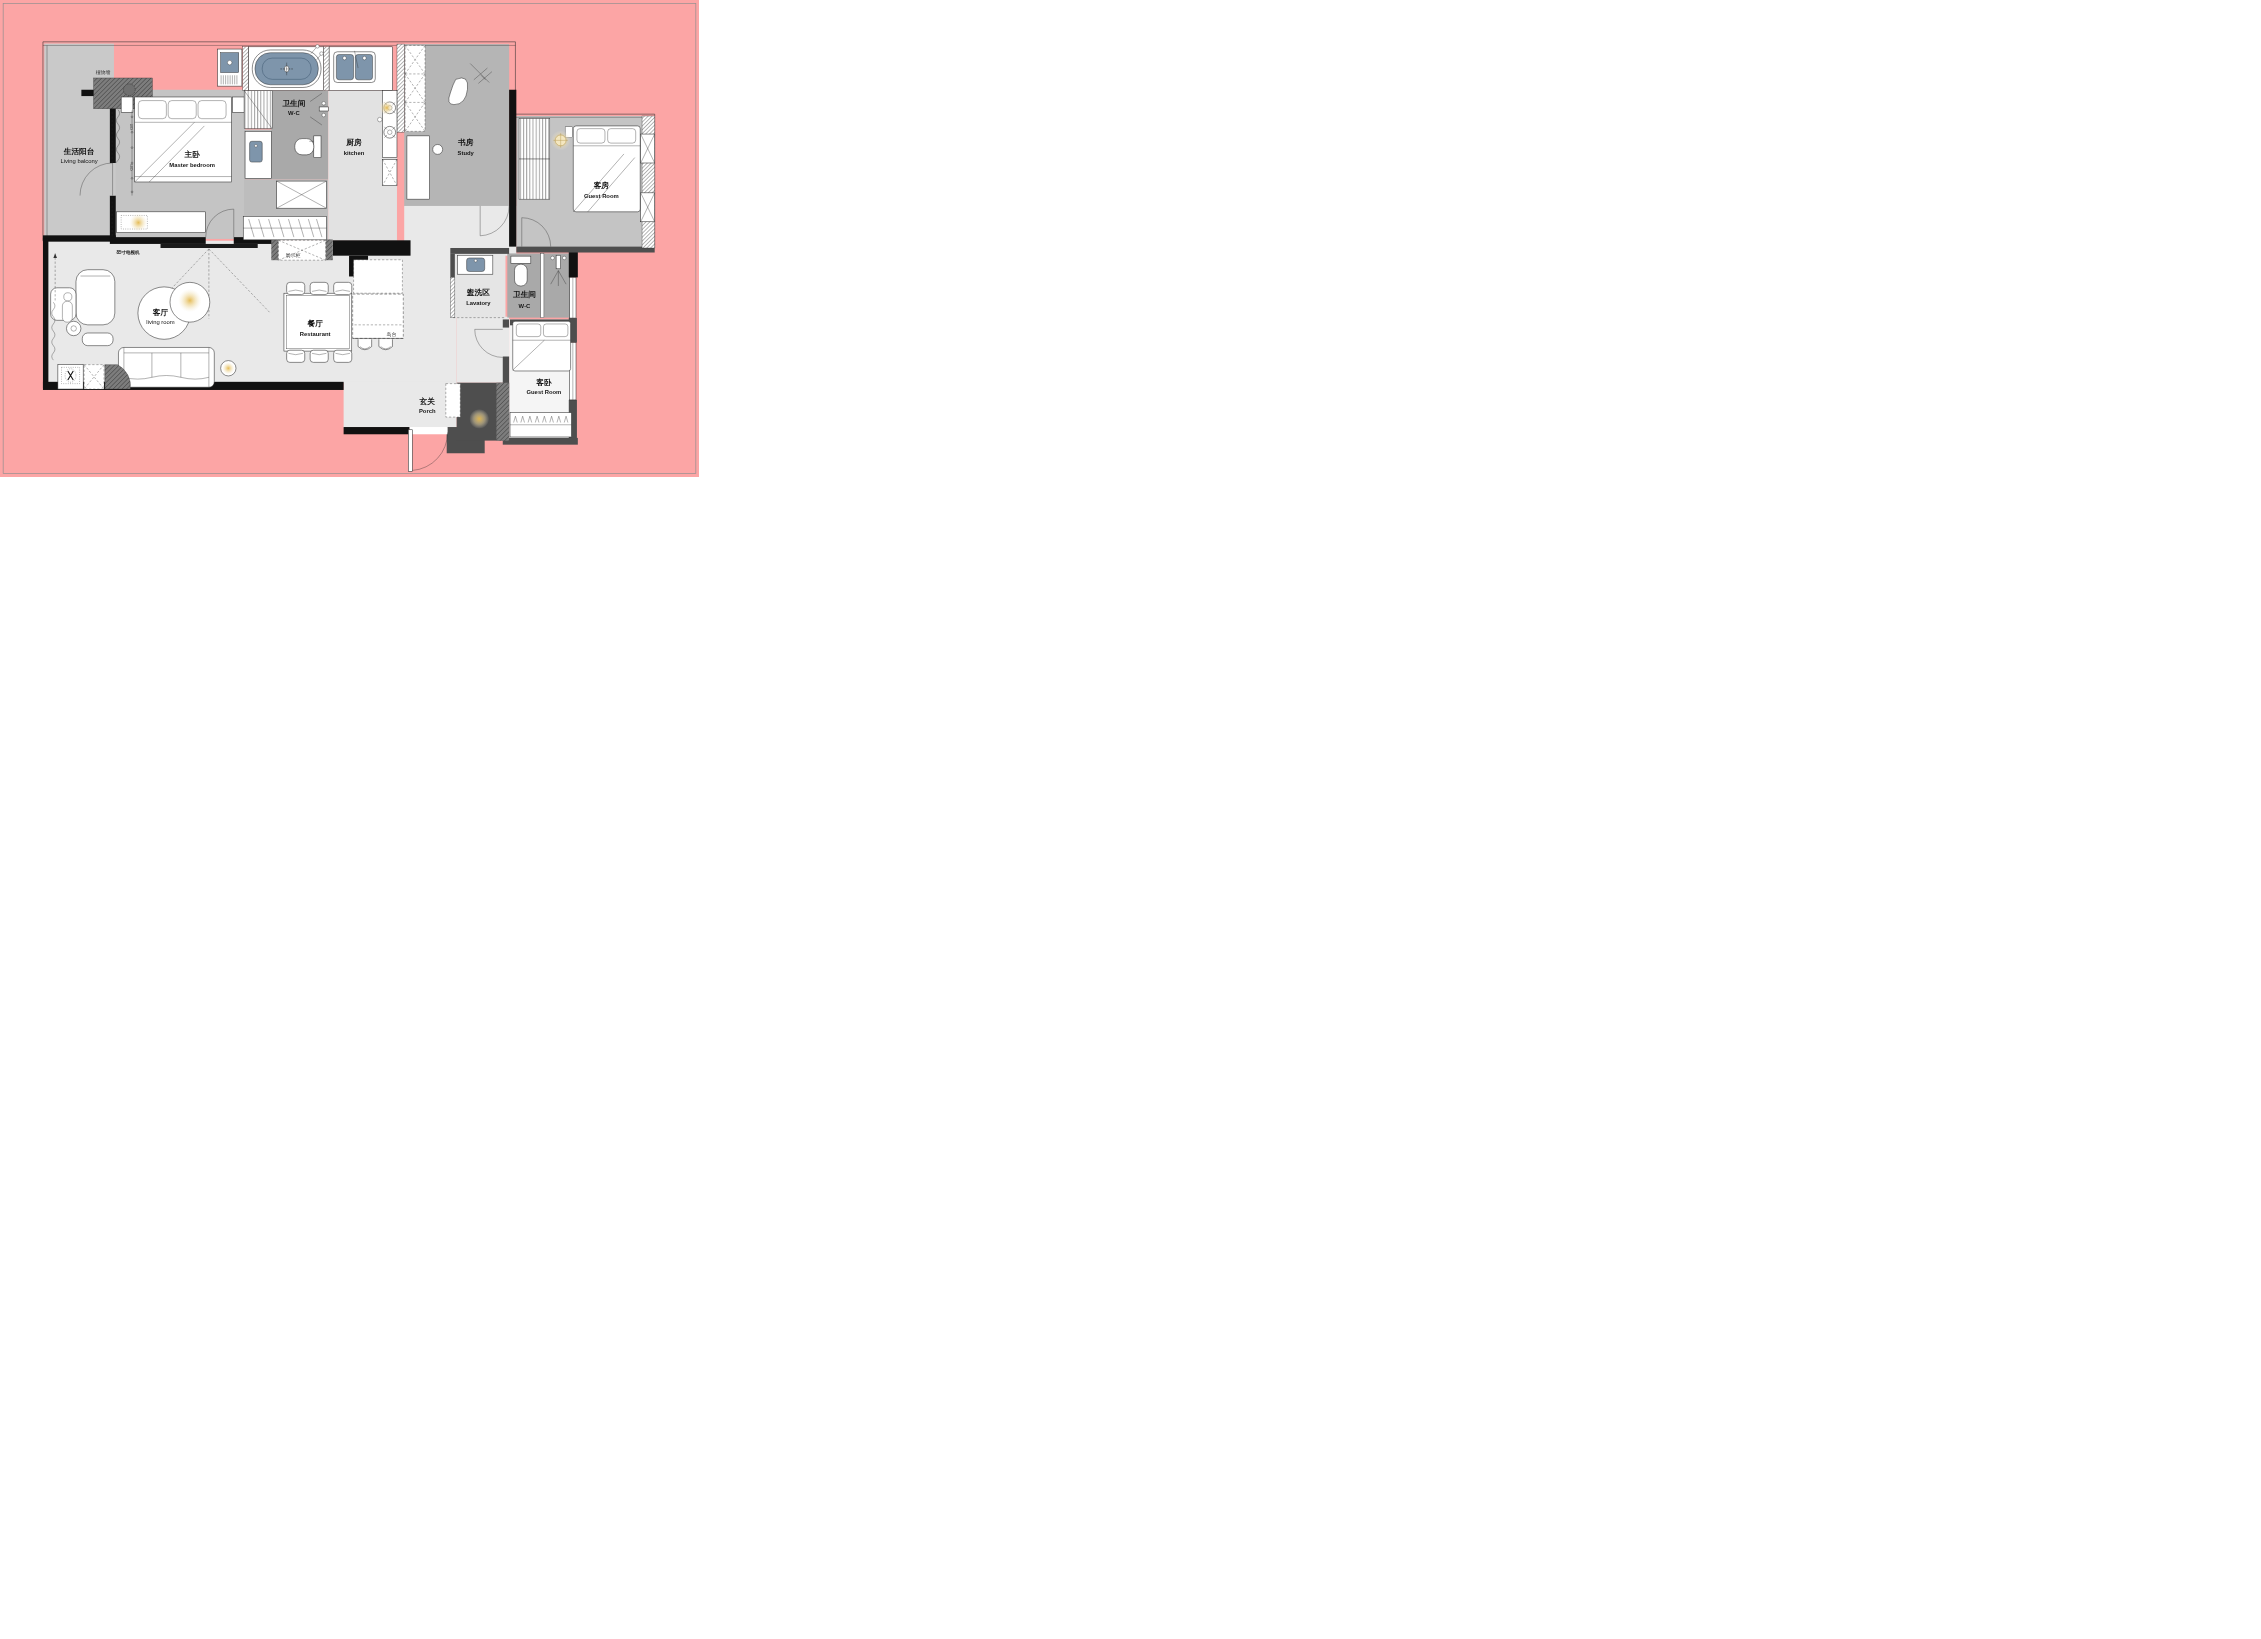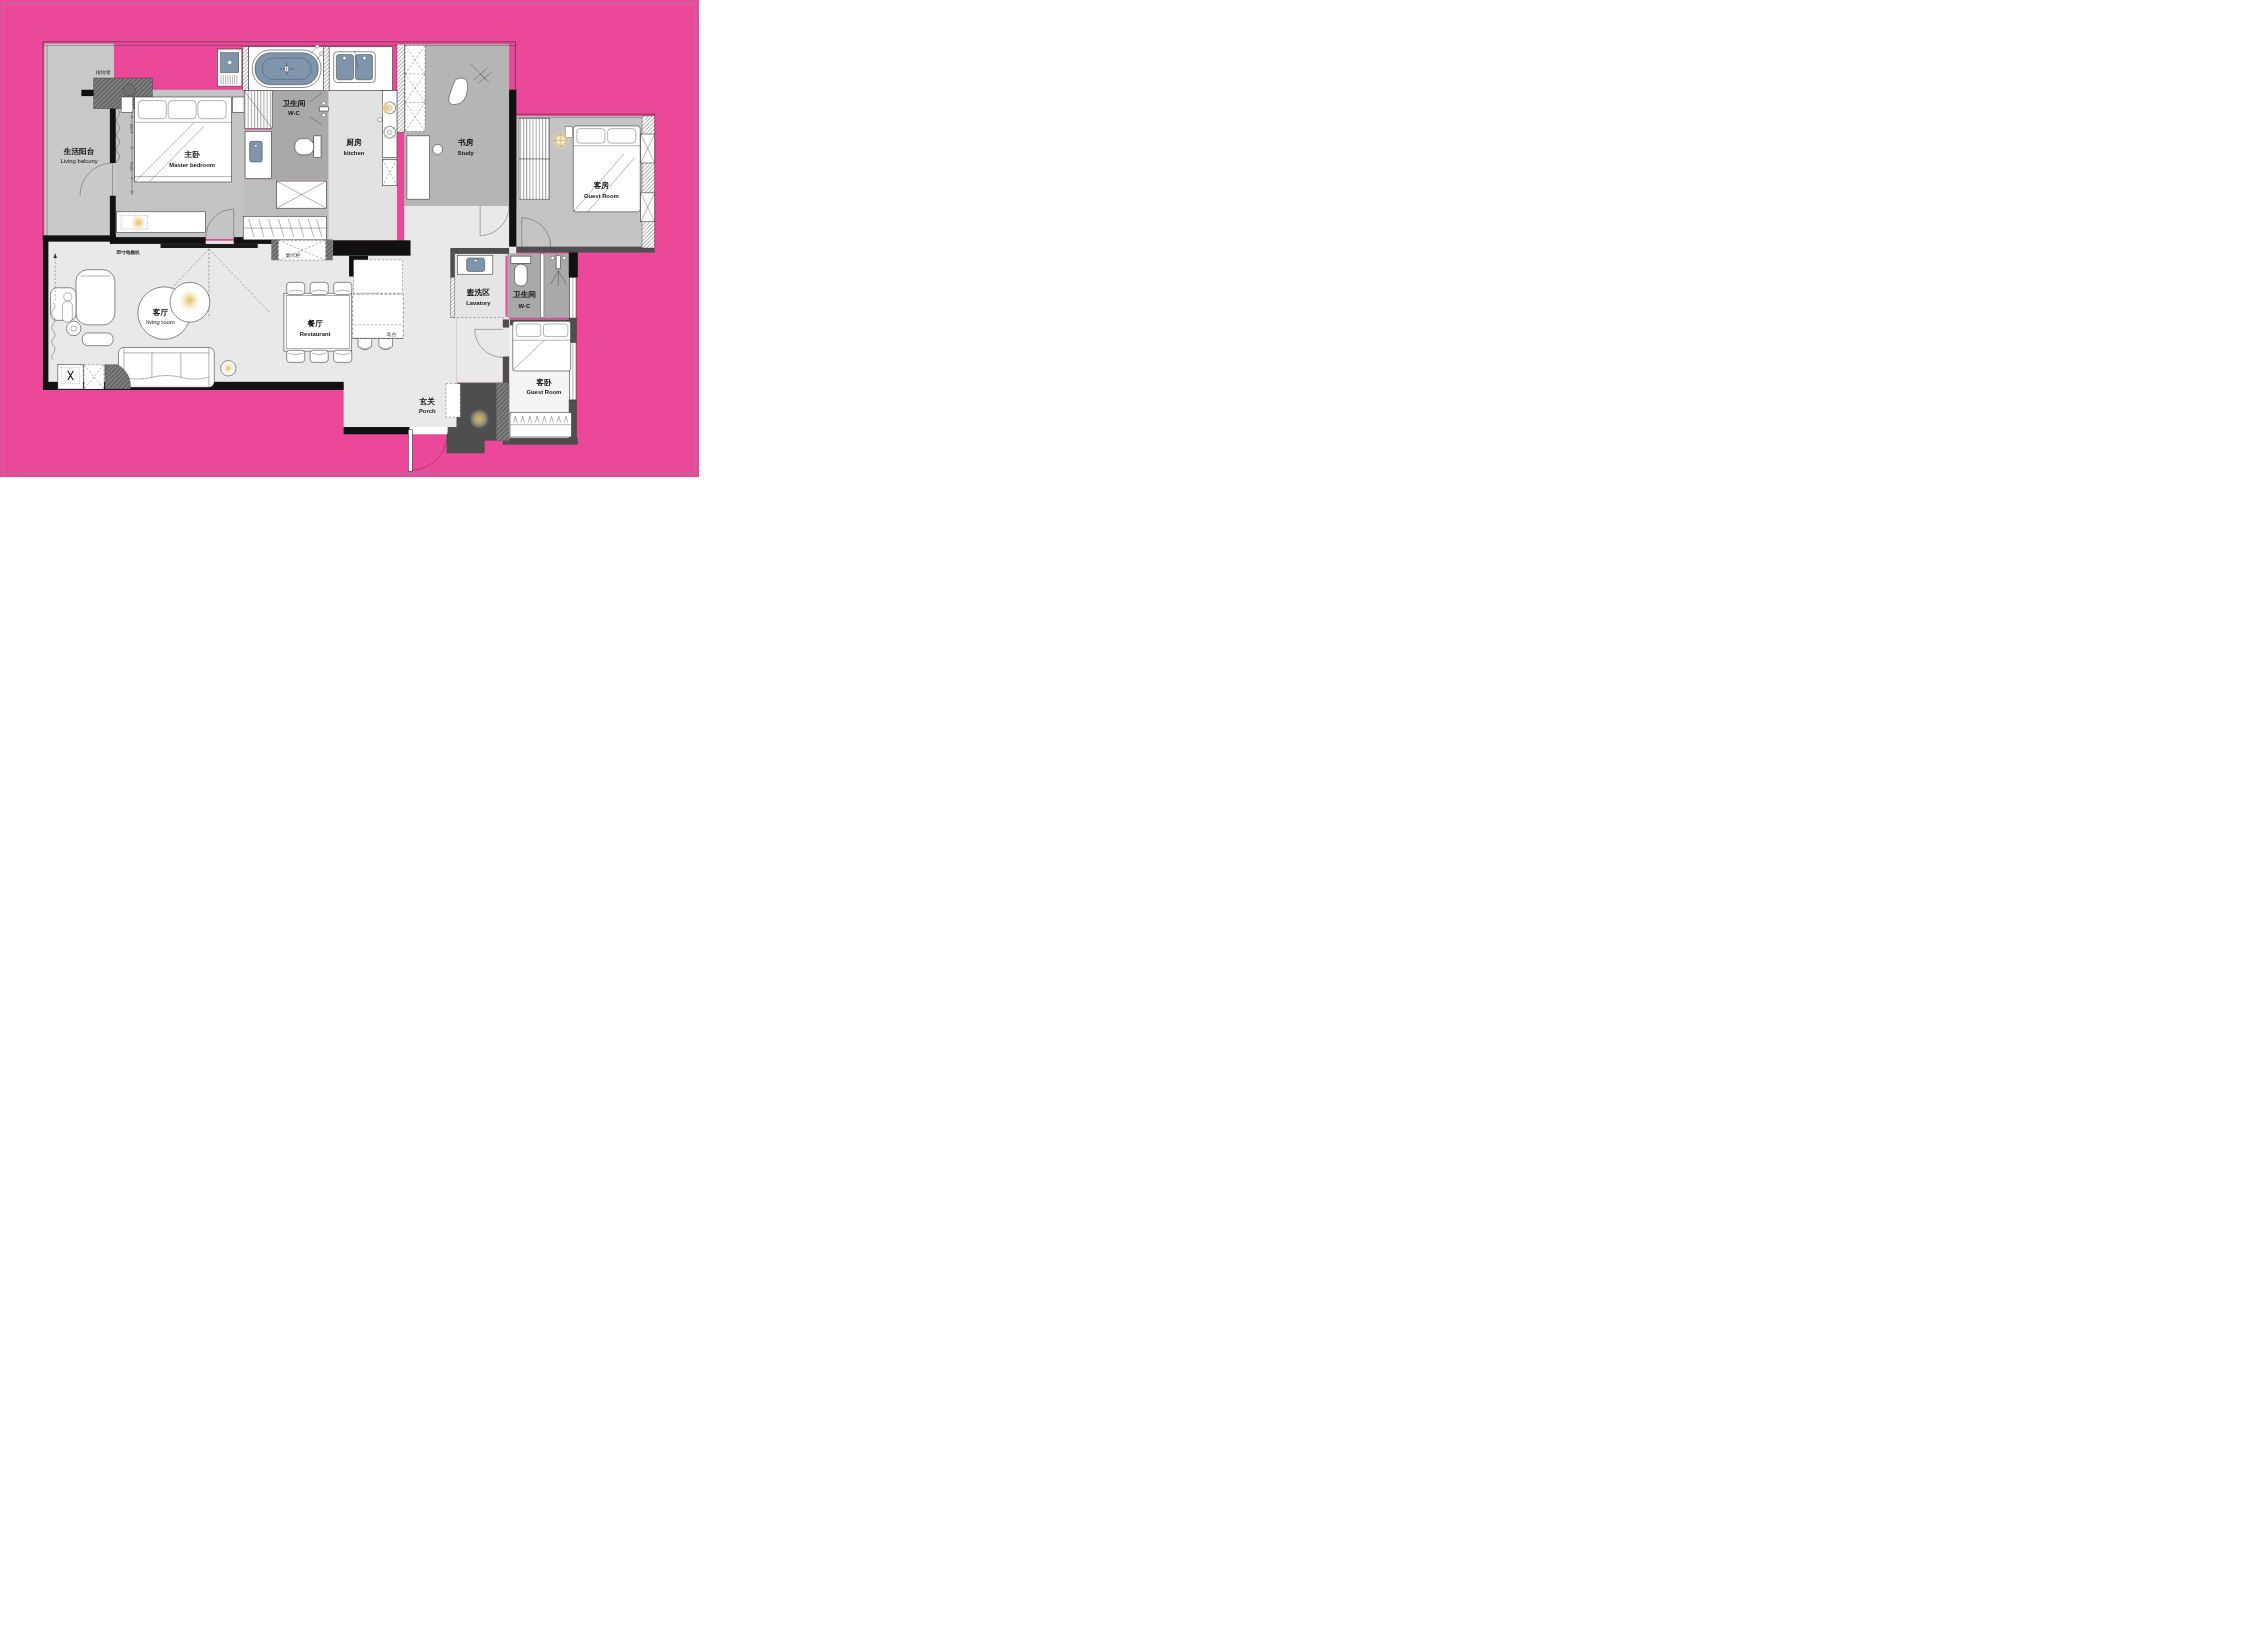--- a/index.html
+++ b/index.html
@@ -1,16 +1,16 @@
 <!DOCTYPE html>
 <html style="font-size:7.2px"><head>
 <meta charset="utf-8">
 <style>
   html,body{margin:0;padding:0;background:#fff;font-family:"Liberation Sans",sans-serif;}
-  .page{position:relative;width:699px;height:477px;background:#ec4899;}
+  .page{position:relative;width:699px;height:477px;background:#fca5a5;}
   svg{display:block;}
   .s  {fill:none;stroke:#2b2b2b;stroke-width:1.2;}
   .sf {fill:#ffffff;stroke:#2b2b2b;stroke-width:1.2;}
   .sfthin{fill:#ffffff;stroke:#2b2b2b;stroke-width:0.8;}
   .thin{fill:none;stroke:#2b2b2b;stroke-width:0.8;}
   .dash{stroke-dasharray:5 4;}
   .dot {stroke-dasharray:2 3;}
   .zh{font-weight:bold;font-size:17px;fill:#141414;text-anchor:middle;}
   .en{font-size:13px;fill:#141414;text-anchor:middle;}
   .small{font-size:10px;fill:#141414;text-anchor:middle;font-weight:bold;}

